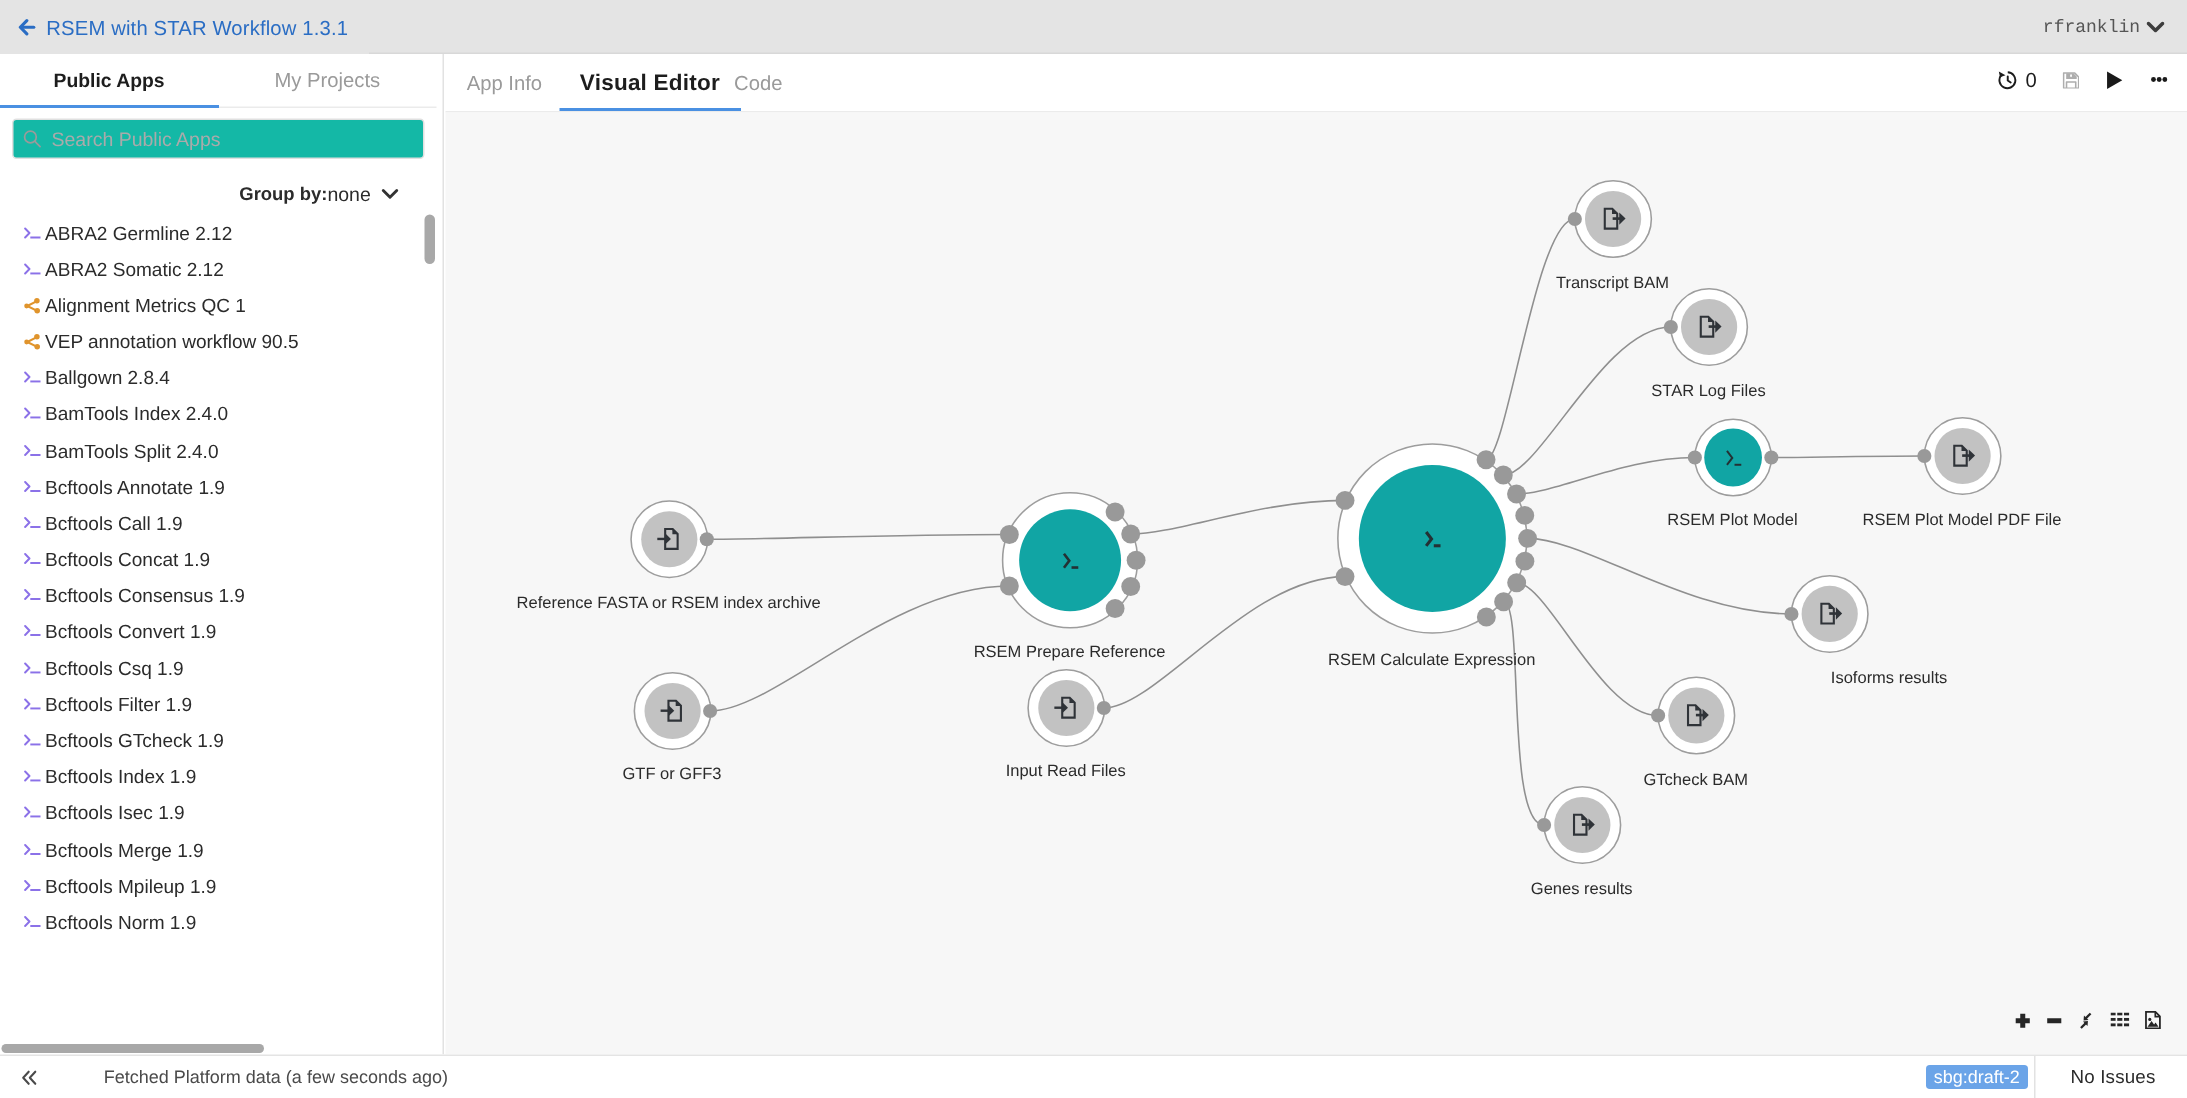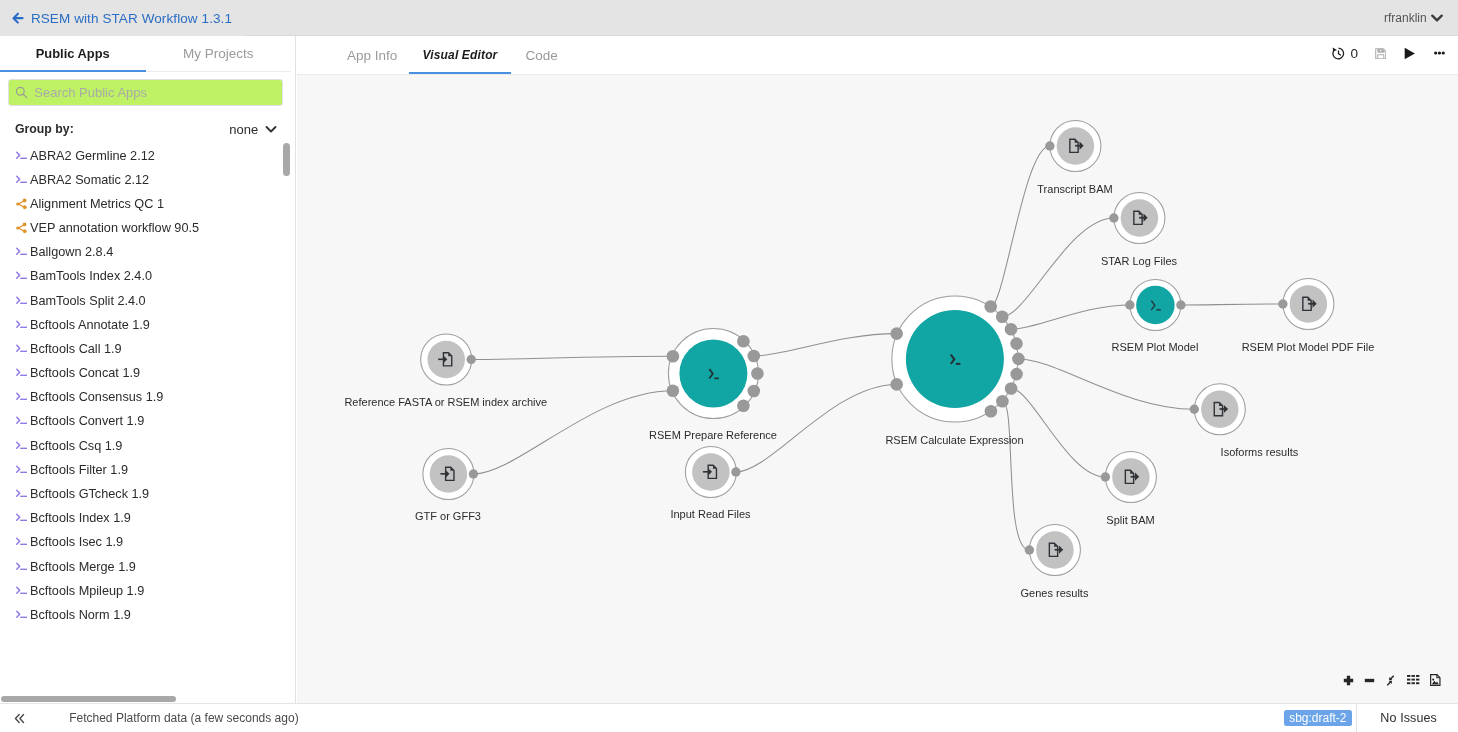--- a/index.html
+++ b/index.html
@@ -9,56 +9,56 @@
   -webkit-font-smoothing:antialiased;}
 
 
 #titlebar{position:absolute;left:0;top:0;width:1458px;height:36px;background:#e4e4e4;
   border-bottom:1px solid #d8d8d8;}
 #titlebar .tab{position:absolute;left:0;top:0;height:36px;display:flex;align-items:center;
   padding:0 14px 0 12.4px;background:#e4e4e4;}
 #back-arrow{width:12.4px;height:12.4px;margin-right:6.1px;display:block;}
 #doc-title{font-size:13.5px;color:#2a6dc4;letter-spacing:0.1px;white-space:nowrap;}
 #user-menu{position:absolute;right:15.5px;top:0.6px;height:35px;display:flex;align-items:center;
-  color:#555;font-size:12px;gap:3.8px;}
+  color:#555;font-size:12px;gap:3.8px;font-family:Liberation Mono, monospace;}
 #user-menu .chev{display:block;}
 
 
 #leftpanel{position:absolute;left:0;top:36px;width:295.6px;height:667px;background:#fff;
   border-right:1px solid #e2e2e2;}
 #lp-tabs{display:flex;width:291px;height:35.8px;border-bottom:1px solid #ebebeb;}
 #lp-tabs .lptab{flex:1;display:flex;align-items:center;justify-content:center;font-size:13.5px;
   color:#9a9a9a;position:relative;cursor:pointer;}
 #lp-tabs .lptab.active{color:#1d1d1d;font-weight:bold;font-size:12.9px;}
 #lp-tabs .lptab.active:after{content:"";position:absolute;left:0;right:0;bottom:-1.4px;height:1.8px;
   background:#4a90e2;}
 #searchbox{position:absolute;left:8px;top:43px;width:275.3px;height:26.5px;border:1px solid #e0e0e0;
-  border-radius:3px;display:flex;align-items:center;padding-left:6px;background:#bef264;}
+  border-radius:3px;display:flex;align-items:center;padding-left:6px;background:#14b8a6;}
 #searchbox svg{flex:0 0 auto;margin-right:6.3px;}
 #searchbox input{border:0;outline:0;font-family:inherit;font-size:13px;color:#333;width:220px;
   background:transparent;}
 #searchbox input::placeholder{color:#aaa;}
-#groupby{position:absolute;left:15px;top:81px;width:262.4px;height:24px;display:flex;align-items:center;
-  justify-content:space-between;}
+#groupby{position:absolute;left:4px;top:81px;width:262.4px;height:24px;display:flex;align-items:center;
+  justify-content:flex-end;}
 #groupby .gb-label{font-size:12.3px;font-weight:bold;color:#2b2b2b;}
 #groupby .gb-val{display:flex;align-items:center;gap:7.2px;font-size:13px;color:#2b2b2b;}
 #applist{position:absolute;left:0;top:107.5px;width:294.6px;height:560px;overflow:hidden;}
 #applist .row{width:294.6px;height:24.18px;display:flex;align-items:center;padding-left:16px;white-space:nowrap;
   font-size:12.7px;color:#2b2b2b;cursor:pointer;}
 #applist .row .ic{flex:0 0 auto;width:11.5px;height:12px;margin-right:2.5px;display:flex;align-items:center;}
 #sb-vert{position:absolute;left:282.8px;top:106.6px;width:7px;height:33px;background:#a8a8a8;border-radius:3.5px;}
 #sb-horiz{position:absolute;left:1px;top:659.8px;width:175.3px;height:6.6px;background:#a8a8a8;border-radius:3.3px;}
 
 
 #rightpanel{position:absolute;left:296.6px;top:36px;width:1161.4px;height:667px;background:#fff;}
 #rp-tabs{position:absolute;left:0;top:0;width:1161.4px;height:38.5px;border-bottom:1px solid #ebebeb;
   background:#fff;}
 #rp-tabs .rptab{position:absolute;top:0;height:38px;display:flex;align-items:center;font-size:13.5px;
-  color:#9a9a9a;cursor:pointer;margin-left:36px;}
-#rp-tabs .rptab.active{color:#1d1d1d;font-weight:bold;font-size:12px;letter-spacing:0.15px;font-style:italic;}
+  color:#9a9a9a;cursor:pointer;}
+#rp-tabs .rptab.active{color:#1d1d1d;font-weight:bold;font-size:15px;letter-spacing:0.15px;}
 #rp-tabs .rptab.active:after{content:"";position:absolute;left:0;right:0;bottom:-0.1px;height:1.9px;
   background:#4a90e2;}
 #rp-actions{position:absolute;left:1035.9px;top:0;width:120px;height:38px;}
 #rp-actions .act{position:absolute;top:0;height:34.9px;display:flex;align-items:center;cursor:pointer;}
 #rev-count{position:absolute;left:17.9px;top:0;height:34.9px;display:flex;align-items:center;font-size:13.5px;color:#1c1c1c;}
 
 #canvas{position:absolute;left:0;top:38.5px;width:1161.4px;height:628.5px;background:#f7f7f7;overflow:hidden;}
 #canvas > svg#wf{position:absolute;left:0;top:0;}
 .nodelabel{position:absolute;font-size:11px;color:#2b2b2b;white-space:nowrap;text-align:center;
   transform:translateX(-50%);}
@@ -508,21 +508,21 @@
         <div class="nodelabel" style="left: 149.2px; top: 321px;">Reference FASTA or RSEM index archive</div>
         <div class="nodelabel" style="left: 151.4px; top: 435px;">GTF or GFF3</div>
         <div class="nodelabel" style="left: 413.9px; top: 433px;">Input Read Files</div>
         <div class="nodelabel" style="left: 416.4px; top: 354px;">RSEM Prepare Reference</div>
         <div class="nodelabel" style="left: 657.9px; top: 359px;">RSEM Calculate Expression</div>
         <div class="nodelabel" style="left: 858.4px; top: 266px;">RSEM Plot Model</div>
         <div class="nodelabel" style="left: 778.4px; top: 108px;">Transcript BAM</div>
         <div class="nodelabel" style="left: 842.4px; top: 180px;">STAR Log Files</div>
         <div class="nodelabel" style="left: 1011.4px; top: 266px;">RSEM Plot Model PDF File</div>
         <div class="nodelabel" style="left: 922.8px; top: 371px; margin-left: 40px;">Isoforms results</div>
-        <div class="nodelabel" style="left: 833.9px; top: 439px;">Split BAM</div>
+        <div class="nodelabel" style="left: 833.9px; top: 439px;">GTcheck BAM</div>
         <div class="nodelabel" style="left: 757.9px; top: 512px;">Genes results</div>
       </div>
     <div id="canvas-ctrl">
       <div class="cc" style="left:9.8px;width:11px;">
         <svg width="11" height="11" viewBox="0 0 11 11">
           <path d="M5.5 0.8 V10.2 M0.8 5.5 H10.2" stroke="#262626" stroke-width="3.35" stroke-linecap="butt"></path>
         </svg>
       </div>
       <div class="cc" style="left:30.6px;width:11px;">
         <svg width="11" height="11" viewBox="0 0 11 11">

